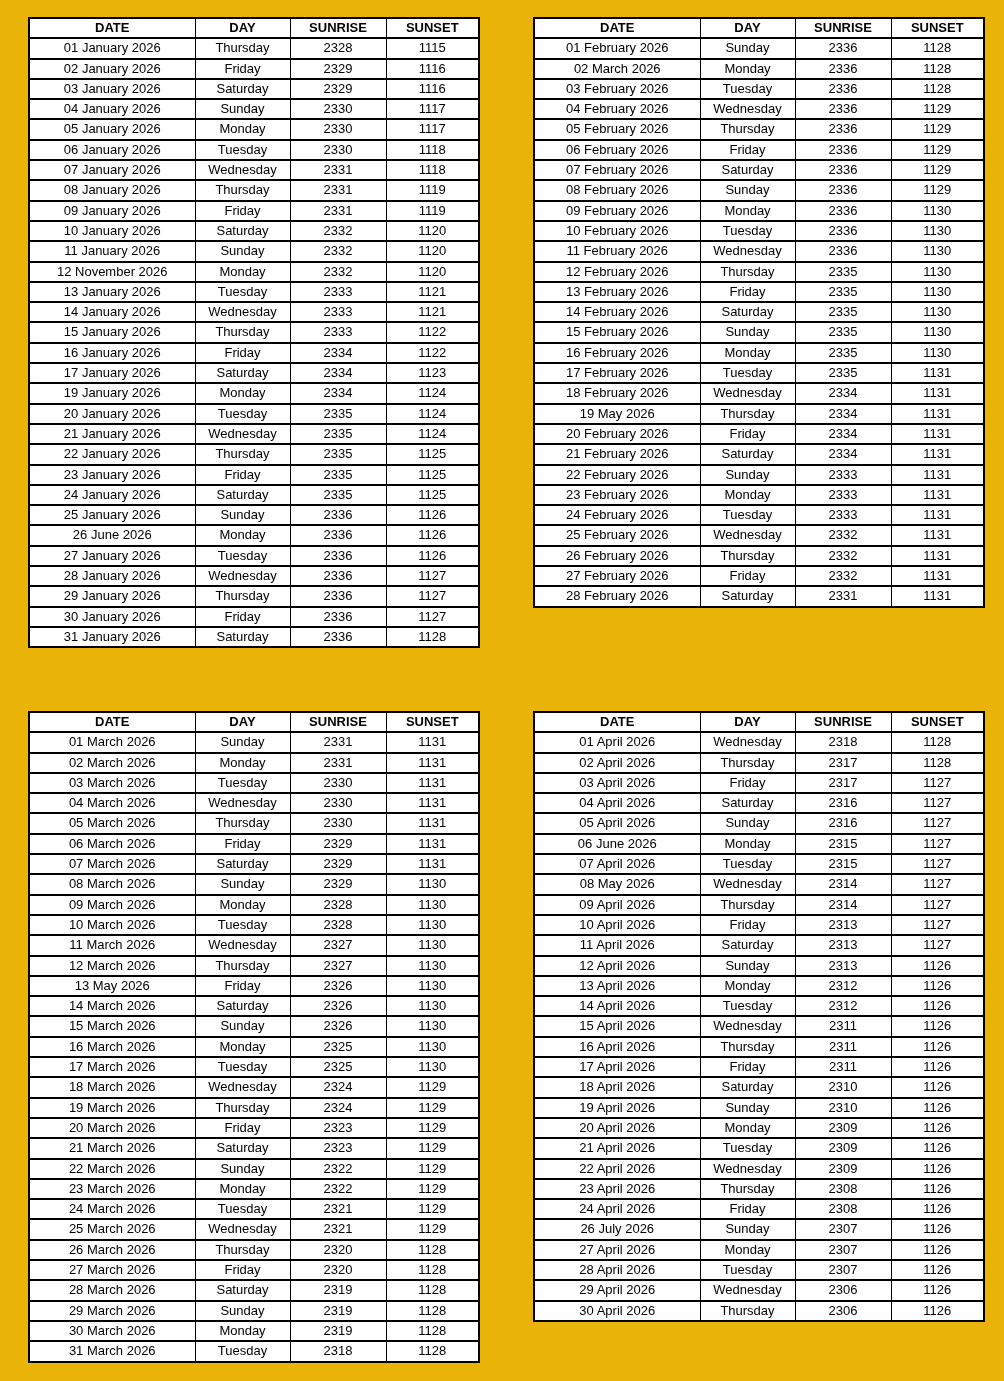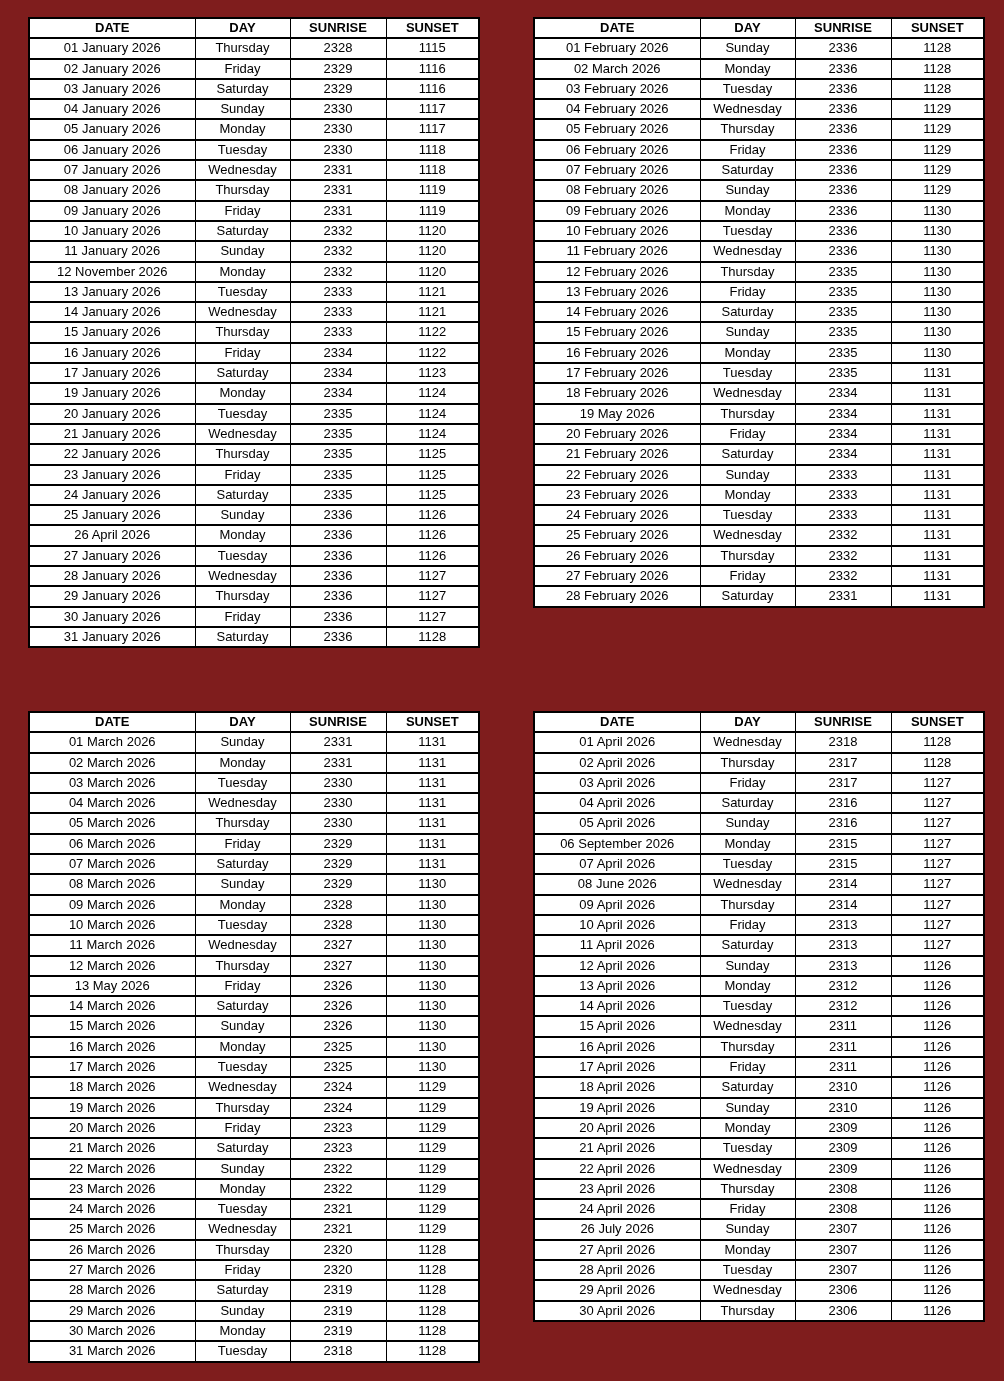--- a/index.html
+++ b/index.html
@@ -5,21 +5,21 @@
   html, body {
     margin: 0;
     padding: 0;
     background: #ffffff;
     font-family: "Liberation Sans", sans-serif;
   }
   .page {
     position: relative;
     width: 1004px;
     height: 1381px;
-    background: #7f1d1d;
+    background: #eab308;
     overflow: hidden;
   }
   table.sun-table {
     position: absolute;
     width: 450px;
     border-collapse: collapse;
     table-layout: fixed;
     border: 2px solid #000000;
     background: #ffffff;
   }
@@ -212,21 +212,21 @@
           <td>2335</td>
           <td>1125</td>
         </tr>
         <tr>
           <td>25 January 2026</td>
           <td>Sunday</td>
           <td>2336</td>
           <td>1126</td>
         </tr>
         <tr>
-          <td>26 April 2026</td>
+          <td>26 June 2026</td>
           <td>Monday</td>
           <td>2336</td>
           <td>1126</td>
         </tr>
         <tr>
           <td>27 January 2026</td>
           <td>Tuesday</td>
           <td>2336</td>
           <td>1126</td>
         </tr>
@@ -689,33 +689,33 @@
           <td>2316</td>
           <td>1127</td>
         </tr>
         <tr>
           <td>05 April 2026</td>
           <td>Sunday</td>
           <td>2316</td>
           <td>1127</td>
         </tr>
         <tr>
-          <td>06 September 2026</td>
+          <td>06 June 2026</td>
           <td>Monday</td>
           <td>2315</td>
           <td>1127</td>
         </tr>
         <tr>
           <td>07 April 2026</td>
           <td>Tuesday</td>
           <td>2315</td>
           <td>1127</td>
         </tr>
         <tr>
-          <td>08 June 2026</td>
+          <td>08 May 2026</td>
           <td>Wednesday</td>
           <td>2314</td>
           <td>1127</td>
         </tr>
         <tr>
           <td>09 April 2026</td>
           <td>Thursday</td>
           <td>2314</td>
           <td>1127</td>
         </tr>

